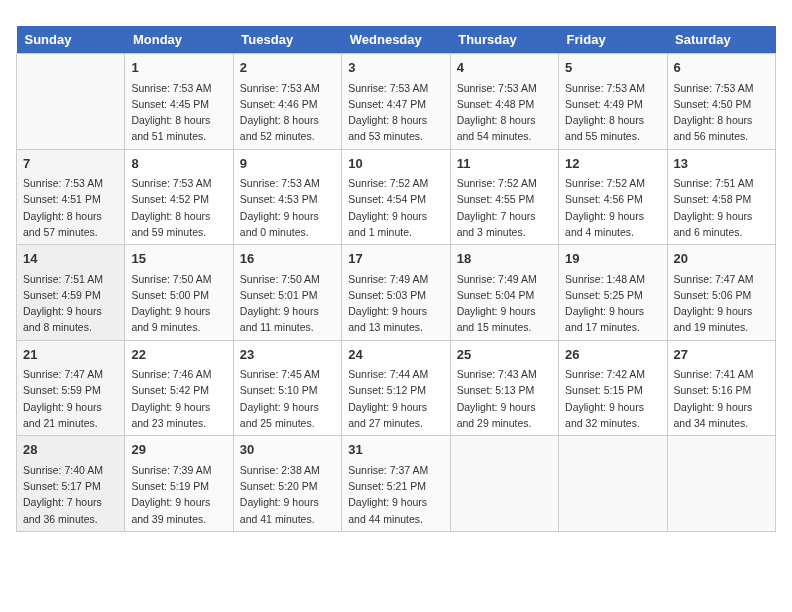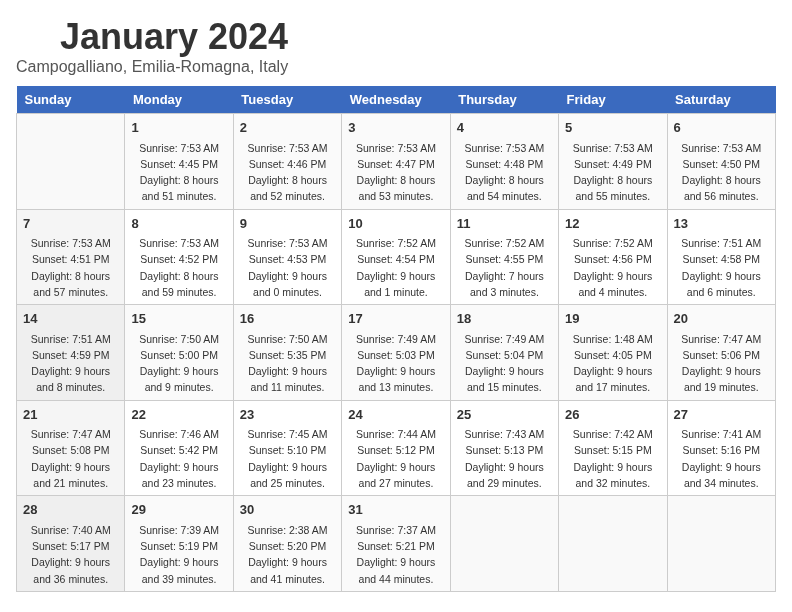--- a/index.html
+++ b/index.html
@@ -76,44 +76,39 @@
     .day-number {
       font-size: 13px;
       font-weight: bold;
       display: block;
       margin-bottom: 2px;
     }
     .day-info {
       font-size: 10.5px;
       color: #333;
       line-height: 1.55;
-      text-align: center;
     }
     tbody tr:nth-child(odd) td {
       background-color: #fafafa;
     }
     tbody tr:nth-child(odd) td:first-child {
       background-color: #efefef;
     }
     tbody tr:nth-child(even) td {
       background-color: #fff;
     }
     tbody tr:nth-child(even) td:first-child {
       background-color: #f5f5f5;
     }
     .empty-cell { background-color: #f9f9f9 !important; }
   </style>
 </head>
 <body>
 
 <div class="header-area">
-  <div class="title-area">
-    <div class="calendar-title">January 2024</div>
-    <div class="calendar-subtitle">Campogalliano, Emilia-Romagna, Italy</div>
-  </div>
 </div>
 
 <table>
   <thead>
     <tr>
     <th>Sunday</th>
         <th>Monday</th>
         <th>Tuesday</th>
         <th>Wednesday</th>
         <th>Thursday</th>
@@ -245,21 +240,21 @@
           <div class="day-info">
             <div>Sunrise: 7:50 AM</div>
             <div>Sunset: 5:00 PM</div>
             <div>Daylight: 9 hours and 9 minutes.</div>
           </div>
         </td>
         <td>
           <span class="day-number">16</span>
           <div class="day-info">
             <div>Sunrise: 7:50 AM</div>
-            <div>Sunset: 5:35 PM</div>
+            <div>Sunset: 5:01 PM</div>
             <div>Daylight: 9 hours and 11 minutes.</div>
           </div>
         </td>
         <td>
           <span class="day-number">17</span>
           <div class="day-info">
             <div>Sunrise: 7:49 AM</div>
             <div>Sunset: 5:03 PM</div>
             <div>Daylight: 9 hours and 13 minutes.</div>
           </div>
@@ -269,39 +264,39 @@
           <div class="day-info">
             <div>Sunrise: 7:49 AM</div>
             <div>Sunset: 5:04 PM</div>
             <div>Daylight: 9 hours and 15 minutes.</div>
           </div>
         </td>
         <td>
           <span class="day-number">19</span>
           <div class="day-info">
             <div>Sunrise: 1:48 AM</div>
-            <div>Sunset: 4:05 PM</div>
+            <div>Sunset: 5:25 PM</div>
             <div>Daylight: 9 hours and 17 minutes.</div>
           </div>
         </td>
         <td>
           <span class="day-number">20</span>
           <div class="day-info">
             <div>Sunrise: 7:47 AM</div>
             <div>Sunset: 5:06 PM</div>
             <div>Daylight: 9 hours and 19 minutes.</div>
           </div>
         </td>
       </tr>
       <tr>
         <td>
           <span class="day-number">21</span>
           <div class="day-info">
             <div>Sunrise: 7:47 AM</div>
-            <div>Sunset: 5:08 PM</div>
+            <div>Sunset: 5:59 PM</div>
             <div>Daylight: 9 hours and 21 minutes.</div>
           </div>
         </td>
         <td>
           <span class="day-number">22</span>
           <div class="day-info">
             <div>Sunrise: 7:46 AM</div>
             <div>Sunset: 5:42 PM</div>
             <div>Daylight: 9 hours and 23 minutes.</div>
           </div>
@@ -346,21 +341,21 @@
             <div>Daylight: 9 hours and 34 minutes.</div>
           </div>
         </td>
       </tr>
       <tr>
         <td>
           <span class="day-number">28</span>
           <div class="day-info">
             <div>Sunrise: 7:40 AM</div>
             <div>Sunset: 5:17 PM</div>
-            <div>Daylight: 9 hours and 36 minutes.</div>
+            <div>Daylight: 7 hours and 36 minutes.</div>
           </div>
         </td>
         <td>
           <span class="day-number">29</span>
           <div class="day-info">
             <div>Sunrise: 7:39 AM</div>
             <div>Sunset: 5:19 PM</div>
             <div>Daylight: 9 hours and 39 minutes.</div>
           </div>
         </td>

